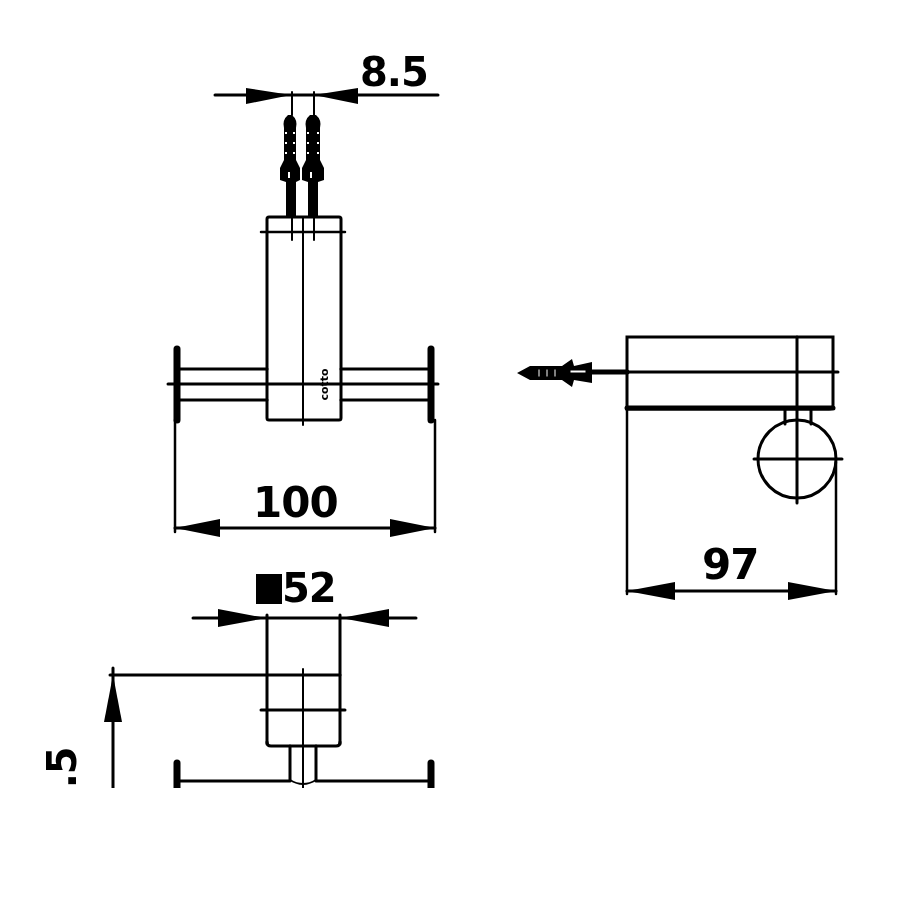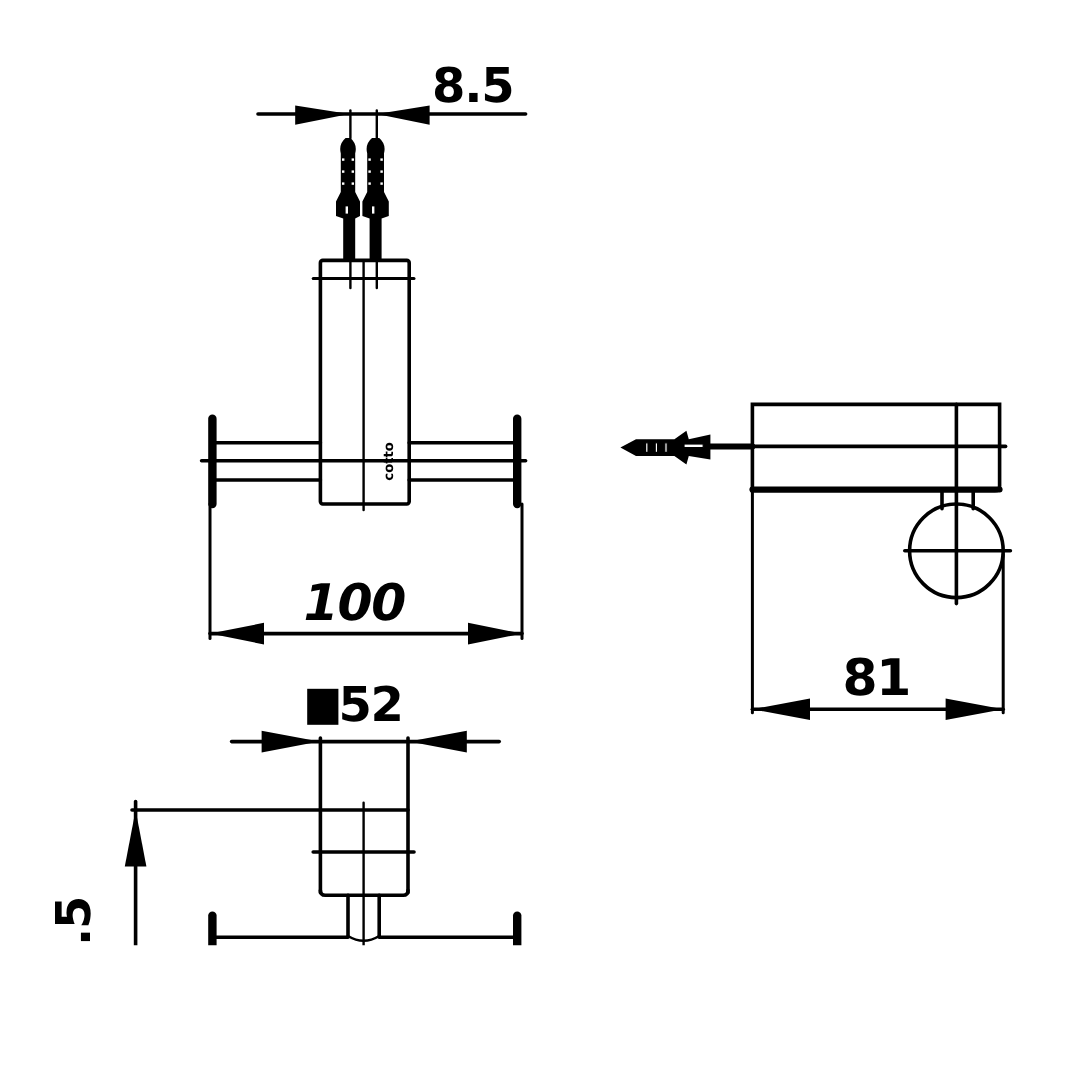--- a/index.html
+++ b/index.html
@@ -161,22 +161,22 @@
         <line x1="110" y1="835" x2="177" y2="835" stroke-width="3"></line>
         <line x1="113" y1="668" x2="113" y2="842" stroke-width="3"></line>
         <polygon points="113,675 104,722 122,722" fill="#000" stroke="none"></polygon>
         <polygon points="113,835 104,788 122,788" fill="#000" stroke="none"></polygon>
       </g>
     </g>
   </svg>
 
   <div class="dim-label" style="left:360px; top:52px; font-size:40px;">8.5</div>
 
-  <div class="dim-label" style="left:253px; top:482px; font-size:42px;font-style:italic;">100</div>
+  <div class="dim-label" style="left:253px; top:482px; font-size:42px;">100</div>
 
   <div class="brand" style="left:308px; top:378px;">cotto</div>
 
-  <div class="dim-label" style="left:702px; top:544px; font-size:42px;">81</div>
+  <div class="dim-label" style="left:702px; top:544px; font-size:42px;">97</div>
 
   <div class="dim-label" style="left:282px; top:568px; font-size:40px;">52</div>
 
   <div class="dim-label" style="left:42px; top:738px; font-size:40px; transform:rotate(-90deg); transform-origin:left top; top:842px;">63.5</div>
 </div>
 
 </body></html>

